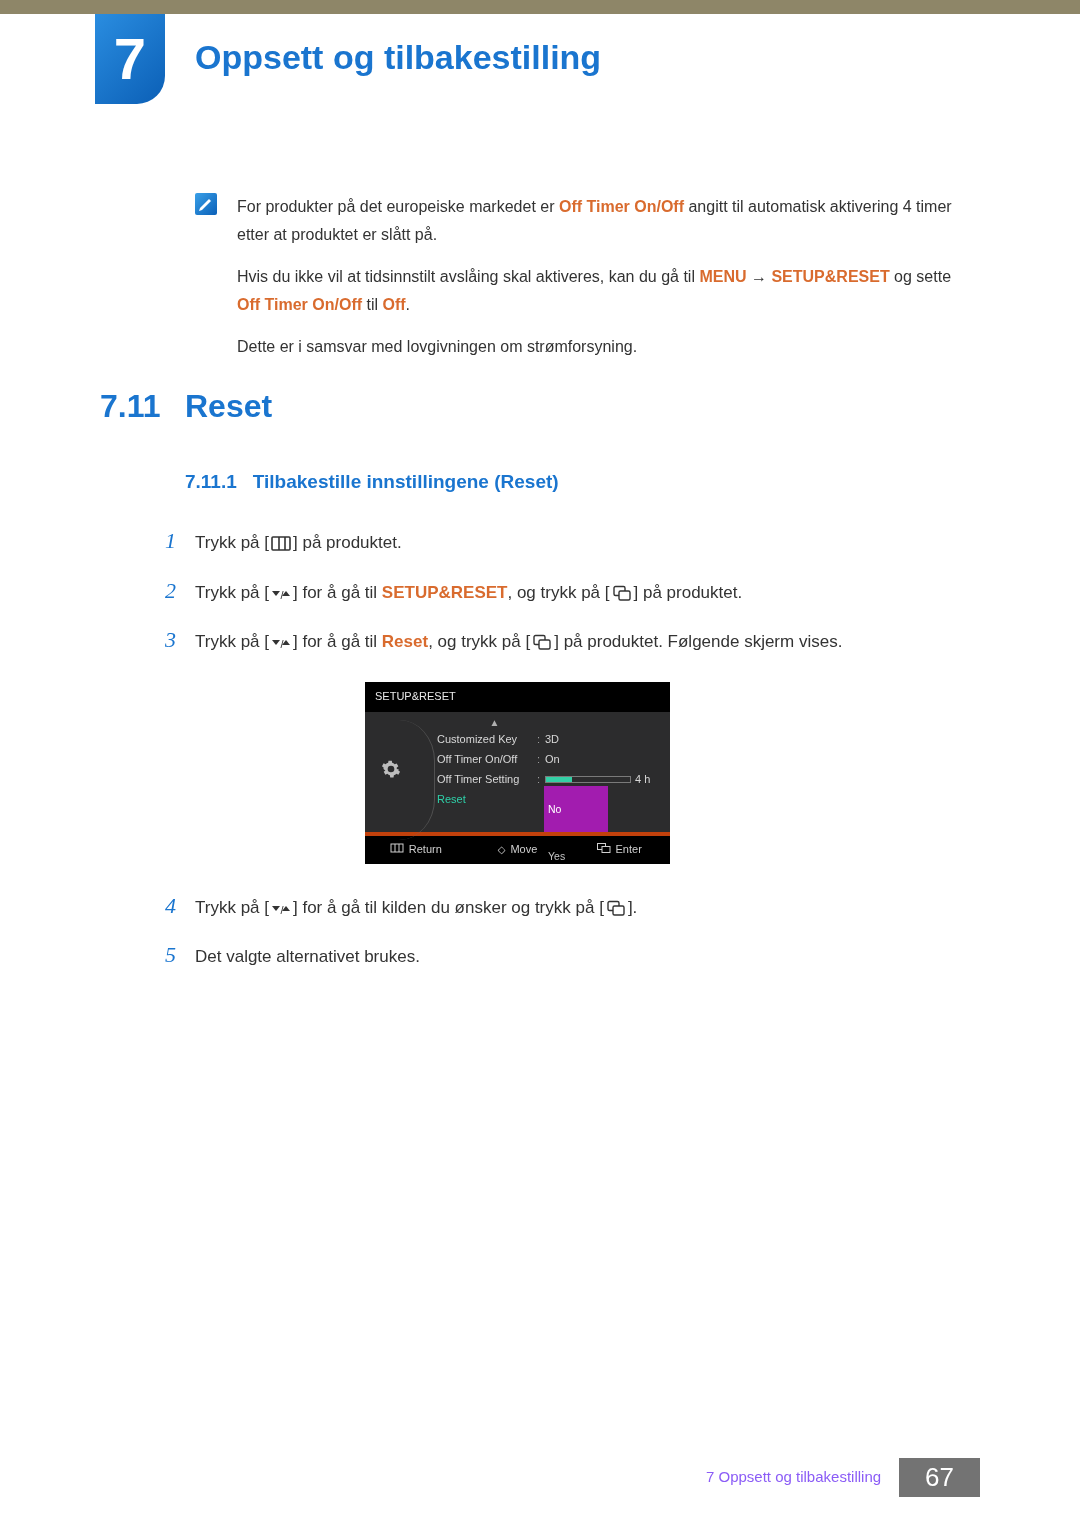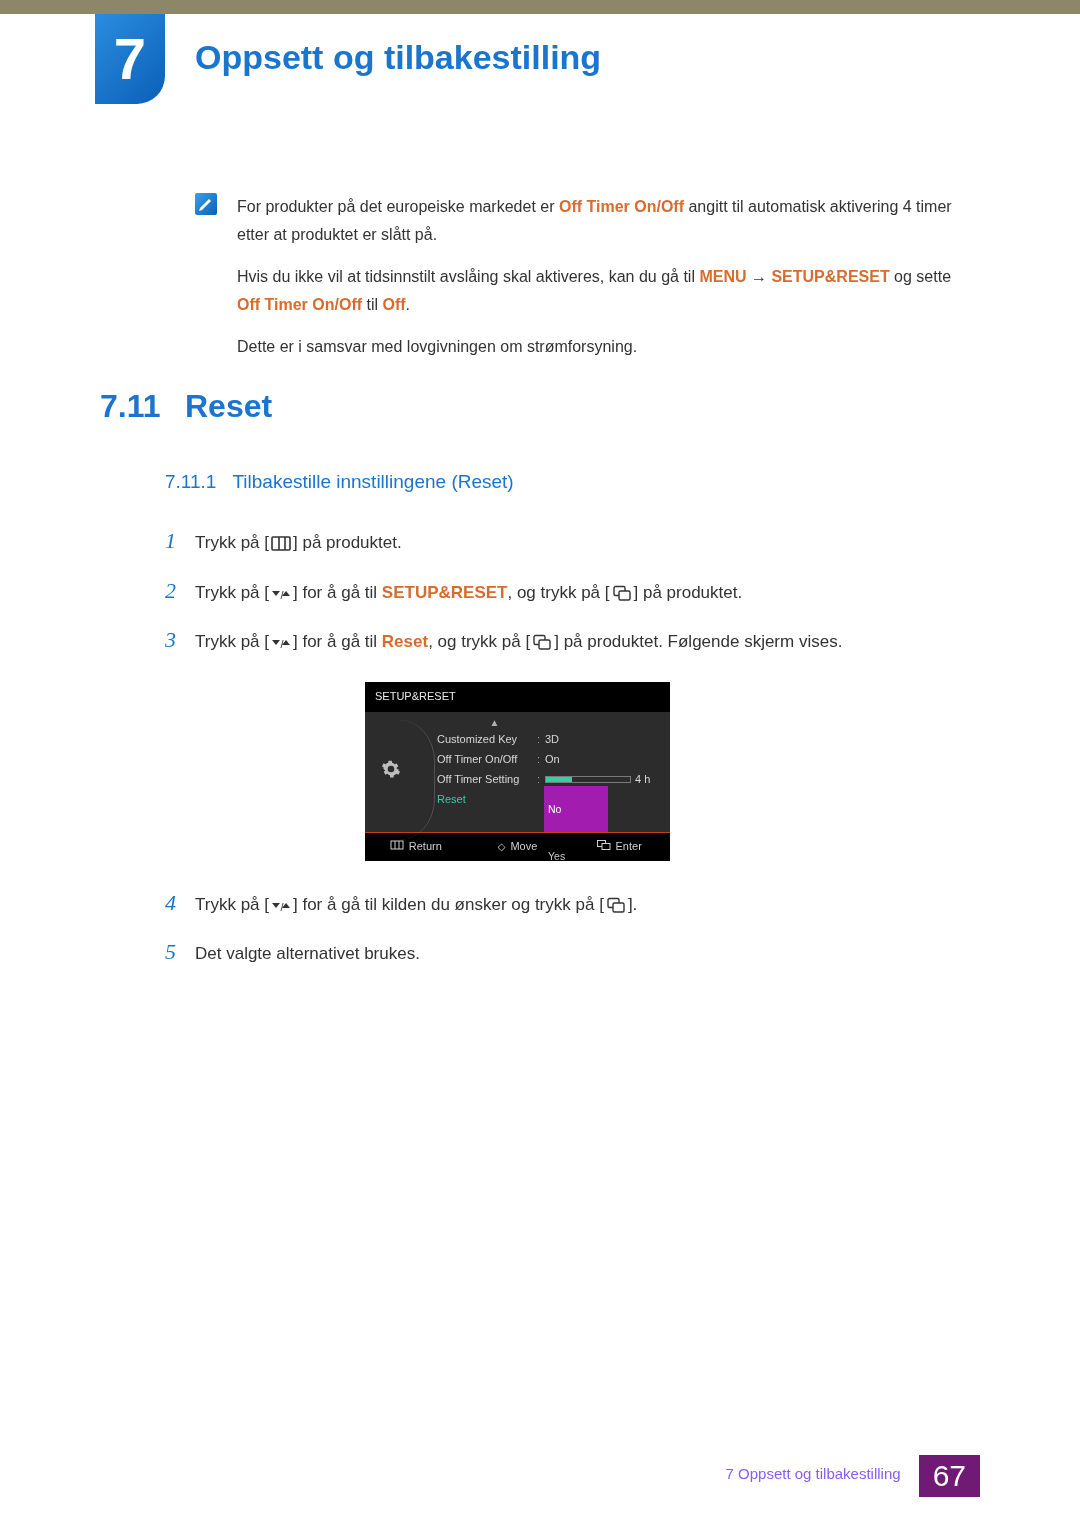--- a/index.html
+++ b/index.html
@@ -83,24 +83,25 @@
   }
   .sec-heading .num { width: 65px; }
   .sec-body {
     margin-left: 65px;
     font-size: 17px;
     color: #333;
     line-height: 1.8;
   }
   .sub-heading {
     color: #1a75cf;
-    font-weight: normal;
+    font-weight: bold;
     font-size: 19px;
     margin-top: 38px;
     margin-bottom: 22px;
+    margin-left: 20px;
   }
   .sub-heading .snum { margin-right: 16px; }
 
   .step-list { margin-left: 0; }
   .step {
     display: flex;
     align-items: baseline;
     gap: 12px;
     margin-bottom: 10px;
     font-size: 17px;
@@ -203,21 +204,21 @@
   }
   .opt-no { background: #a21caf; color: #fff; padding: 16px 4px; }
   .opt-yes { color: #c4c4c4; padding: 17px 4px; }
 
   .osd-footer {
     display: flex;
     background: #000;
     color: #d0d0d0;
     font-size: 11px;
     padding: 4px 0;
-    border-top: 1px solid #c2410c;
+    border-top: 4px solid #c2410c;
   }
   .osd-footer > div {
     flex: 1;
     display: flex;
     align-items: center;
     justify-content: center;
     gap: 5px;
   }
   .osd-footer .sym { font-size: 10px; }
 
@@ -229,24 +230,24 @@
     display: flex;
     align-items: stretch;
     font-size: 15px;
   }
   .pf-text {
     color: #8b5cf6;
     background: #fff;
     padding: 10px 18px;
   }
   .pf-num {
-    background: #701a75;
+    background: #737373;
     color: #fff;
-    font-size: 30px;
-    padding: 4px 14px;
+    font-size: 26px;
+    padding: 4px 26px;
     display: flex; align-items: center;
   }
 </style>
 </head>
 <body>
 
 <div class="top-band"></div>
 
 <div class="chapter-badge">
   <span>7</span>

